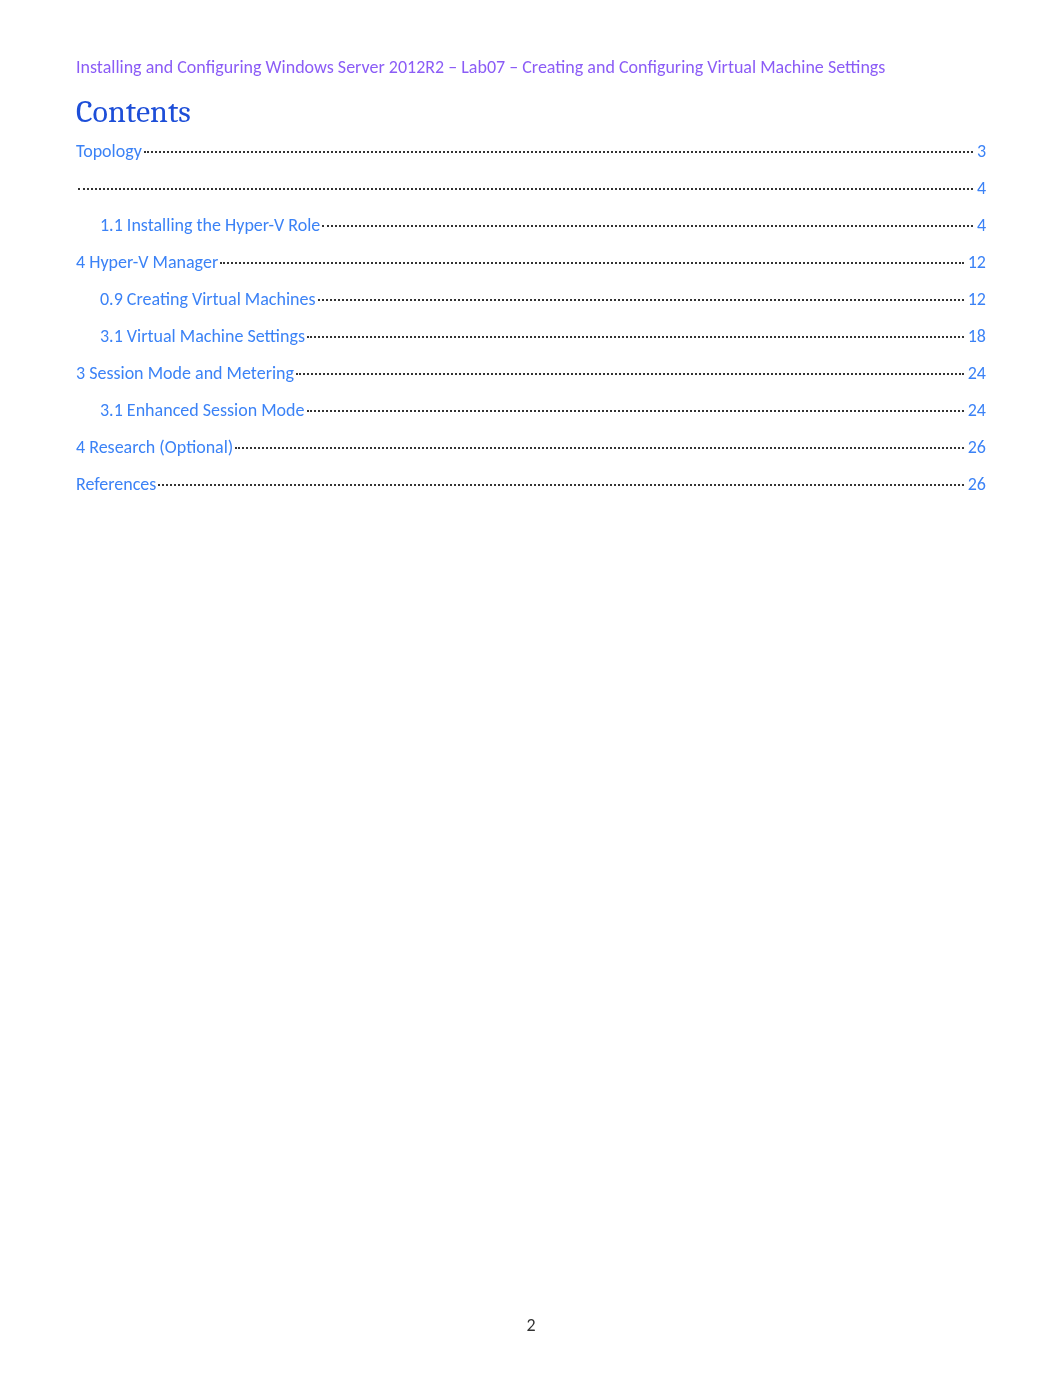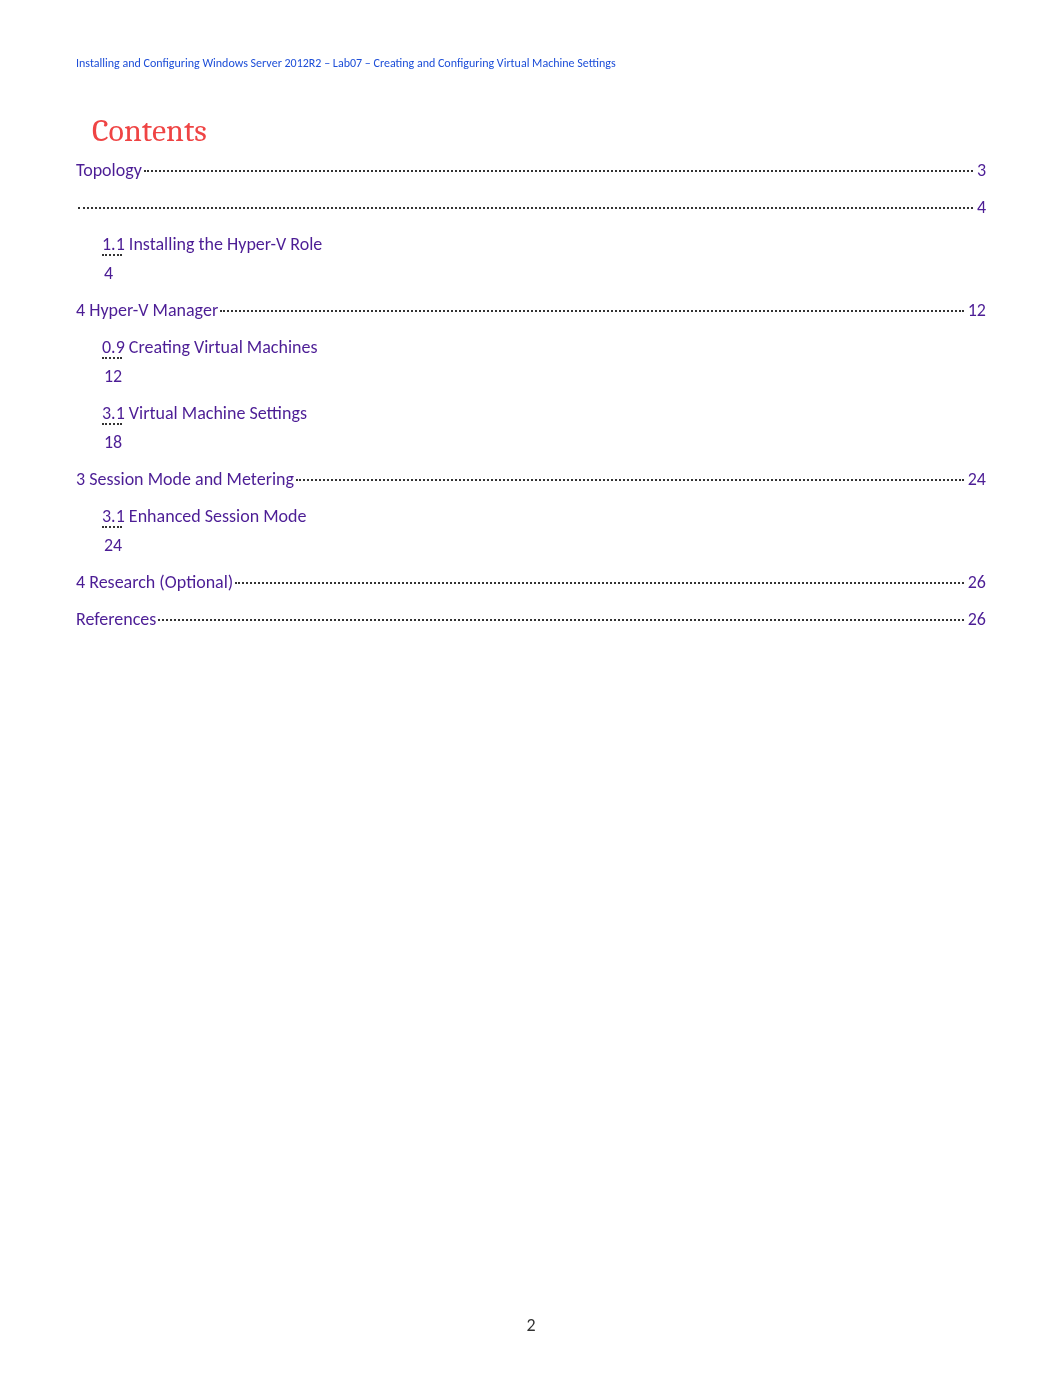--- a/index.html
+++ b/index.html
@@ -10,50 +10,48 @@
     body {
       font-family: 'Calibri', 'Segoe UI', sans-serif;
       background: #ffffff;
       width: 1062px;
       height: 1376px;
       padding: 54px 76px 40px 76px;
       color: #333333;
       position: relative;
     }
     .header-text {
-      font-size: 12px;
+      font-size: 18px;
       line-height: 1.5;
-      color: #1d4ed8;
-      margin-bottom: 40px;
+      color: #8b5cf6;
+      margin-bottom: 12px;
     }
     .contents-heading {
       font-family: 'Cambria', 'Georgia', serif;
       font-size: 32px;
-      color: #ef4444;
+      color: #1d4ed8;
       font-weight: normal;
       margin-bottom: 8px;
-      margin-left: 16px;
     }
     .toc {
       width: 100%;
     }
     .toc-entry {
       display: flex;
       align-items: baseline;
       font-size: 18px;
-      color: #4c1d95;
+      color: #3b82f6;
       margin-bottom: 10px;
       line-height: 1.5;
     }
     .toc-entry.level-1 {
       padding-left: 0;
     }
     .toc-entry.level-2 {
       padding-left: 24px;
-      flex-direction: column;
     }
     .toc-title {
       white-space: nowrap;
     }
     .toc-dots {
       flex: 1;
       border-bottom: 2px dotted #333333;
       margin: 0 2px;
       position: relative;
       top: -4px;

